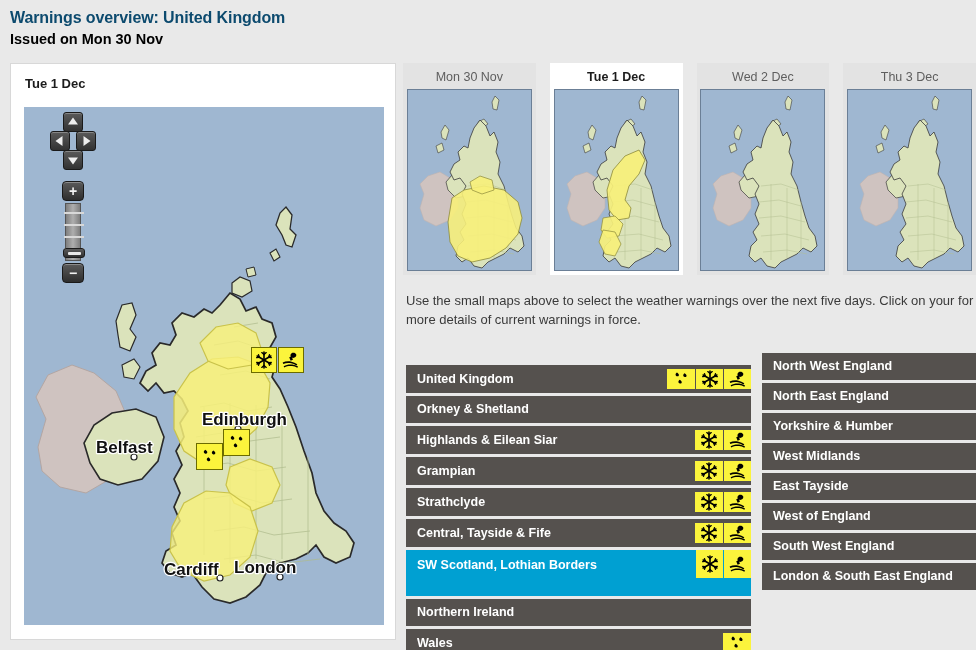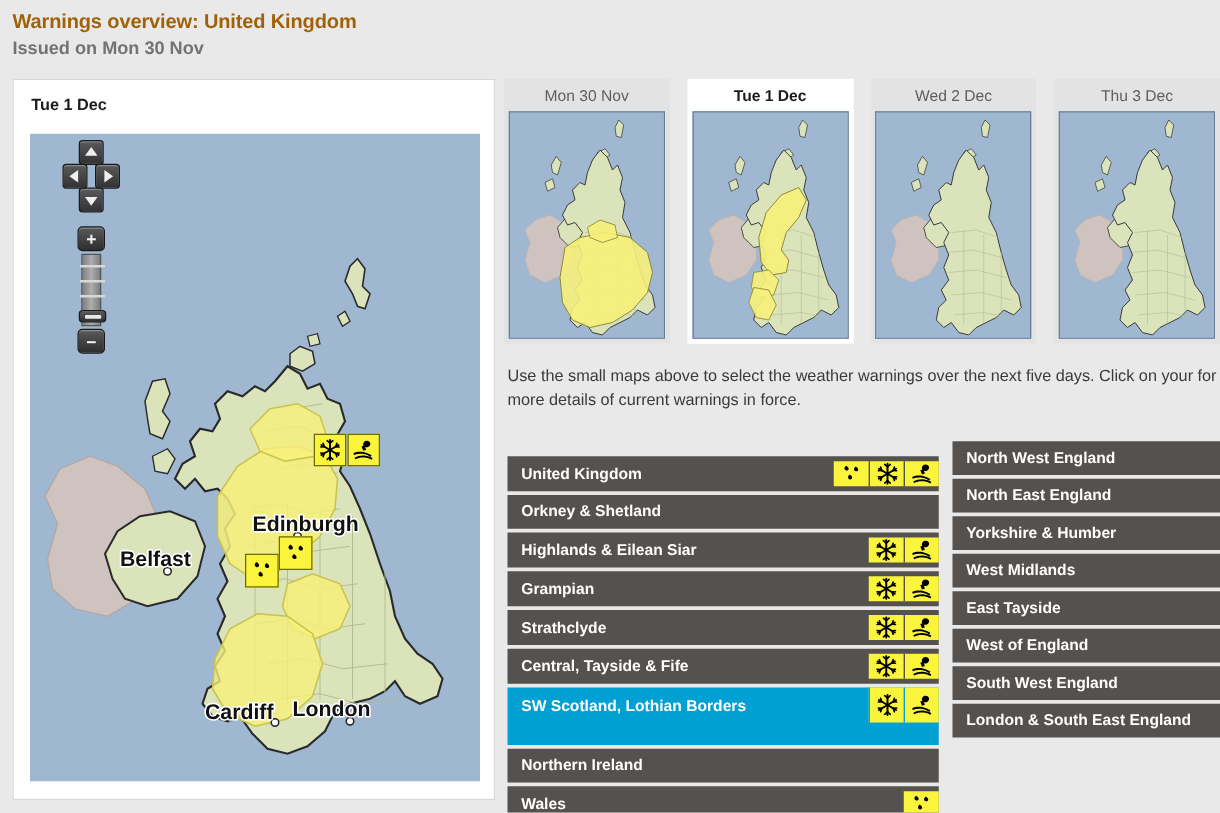--- a/index.html
+++ b/index.html
@@ -8,25 +8,25 @@
     width: 976px; height: 650px;
     background: #e9e9e9;
     font-family: "Liberation Sans", sans-serif;
     overflow: hidden;
   }
   #page { position: relative; width: 976px; height: 650px; background: #e9e9e9; }
 
   
   .page-header { padding: 8px 0 4px 10px; }
   .page-title {
-    font-size: 16px; font-weight: bold; color: #a16207;
+    font-size: 16px; font-weight: bold; color: #0c4a6e;
     letter-spacing: -0.1px; line-height: 20px;
   }
   .page-subtitle {
-    font-size: 14.5px; font-weight: bold; color: #737373;
+    font-size: 14.5px; font-weight: bold; color: #000000;
     line-height: 20px; margin-top: 1px;
   }
 
   
   .body-cols { position: absolute; top: 63px; left: 0; width: 976px; height: 587px; }
 
   
   .map-panel {
     position: absolute; left: 10px; top: 0;
     width: 386px; height: 577px;

